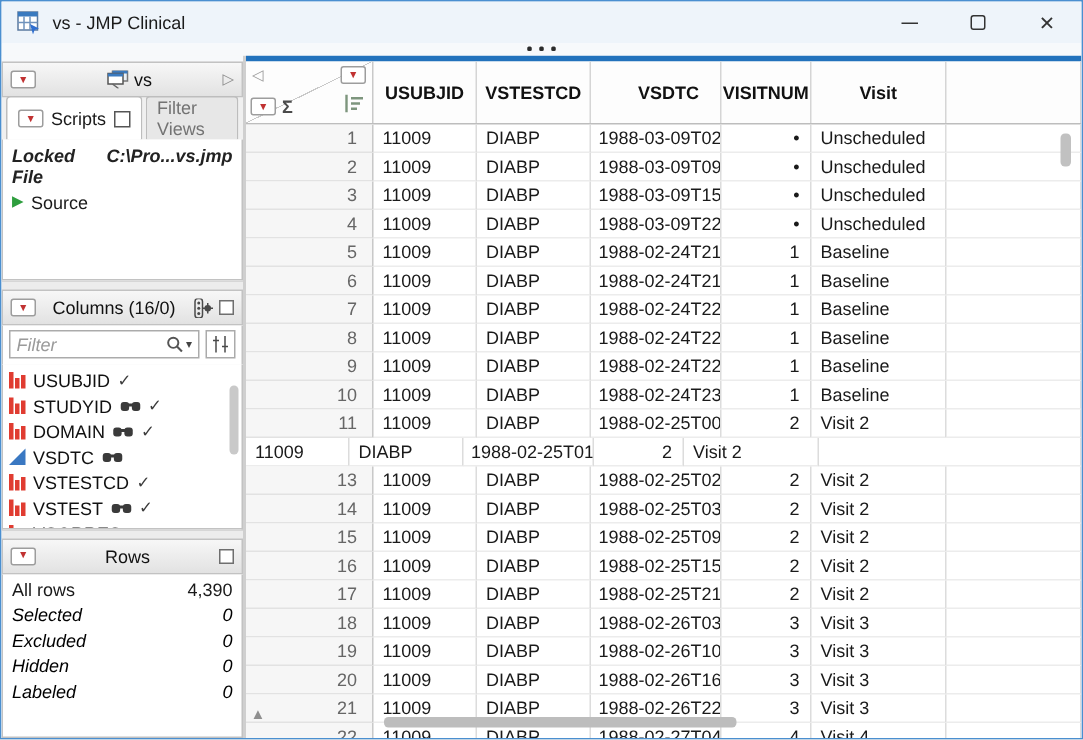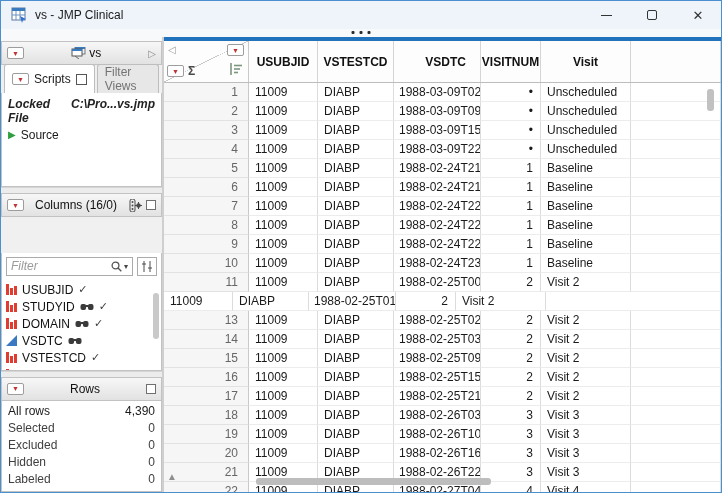--- a/index.html
+++ b/index.html
@@ -50,42 +50,42 @@
   .scripts-body { height:94px; background:#fff; border:1px solid #c2c2c2; border-top:none; padding:4px 6px; }
   .locked-row { display:flex; justify-content:space-between; font-style:italic; color:#222; margin-bottom:3px;font-weight:bold; }
   .source-row { display:flex; align-items:center; gap:5px; }
   .play-ico { color:#2e9e3e; font-size:10px; line-height:1; }
 
   .hsplit { height:6px; background:#ececec; border-top:1px solid #d6d6d6; }
 
   .colmgr-ico { width:14px; height:13px; flex:0 0 auto; }
 
   .filter-row { height:26px; background:#fff; border-left:1px solid #c2c2c2; border-right:1px solid #c2c2c2;
-                display:flex; align-items:center; gap:4px; padding:3px 4px;margin-top:36px; }
+                display:flex; align-items:flex-start; gap:4px; padding:3px 4px; }
   .filter-input { flex:1; height:19px; border:1px solid #ababab; background:#fff; display:flex; align-items:center; padding:0 4px; }
   .filter-ph { flex:1; font-style:italic; color:#9a9a9a; }
   .mag-ico { width:11px; height:11px; flex:0 0 auto; }
   .caret { font-size:8px; color:#444; margin-left:2px; }
   .sliders-btn { width:20px; height:19px; border:1px solid #ababab; background:#fff;
                  display:flex; align-items:center; justify-content:center; }
 
   .col-list { flex:1; background:#fff; border:1px solid #c2c2c2; border-top:none; overflow:hidden; position:relative; padding-top:2px; }
   .col-item { height:17px; display:flex; align-items:center; gap:5px; padding:0 4px; }
   .ic-bars { display:inline-flex; align-items:flex-end; gap:1px; height:11px; width:11px; flex:0 0 auto; }
   .ic-bars i { width:3px; background:#e03c31; display:block; }
   .ic-bars i:nth-child(1){ height:11px; } .ic-bars i:nth-child(2){ height:7px; } .ic-bars i:nth-child(3){ height:9px; }
   .ic-cont { width:0; height:0; border-left:11px solid transparent; border-bottom:11px solid #3a78c2; flex:0 0 auto; }
   .col-name { color:#111; }
   .ic-goggles { flex:0 0 auto; display:inline-flex; }
   .ic-check { color:#3c3c3c; font-size:11px; }
   .list-scroll { position:absolute; right:2px; top:14px; width:6px; height:46px; background:#c9c9c9; border-radius:3px; }
 
   .rows-body { flex:1; background:#fff; border:1px solid #c2c2c2; border-top:none; padding:2px 6px 0 6px; }
   .stat-row { height:17px; display:flex; justify-content:space-between; align-items:center; }
-  .stat-row .muted { color:#404040; }
+  .stat-row .muted { color:#000000; font-style:italic; }
 
   
   .tablearea { flex:1; display:flex; flex-direction:column; position:relative; background:#fff; overflow:hidden; }
   .bluebar { height:4px; background:#2272bc; flex:0 0 auto; }
 
   .thead { height:42px; flex:0 0 auto; display:flex; border-bottom:1px solid #bdbdbd; background:#fdfdfd; }
   .corner { width:85px; flex:0 0 85px; position:relative; border-right:1px solid #c9c9c9;
             background:linear-gradient(to bottom right, transparent 49.5%, #c9c9c9 49.5%, #c9c9c9 50.5%, transparent 50.5%); }
   .corner .tri-collapse { position:absolute; left:4px; top:3px; color:#9a9a9a; font-size:10px; }
   .corner .rt-top { position:absolute; right:4px; top:3px; }

